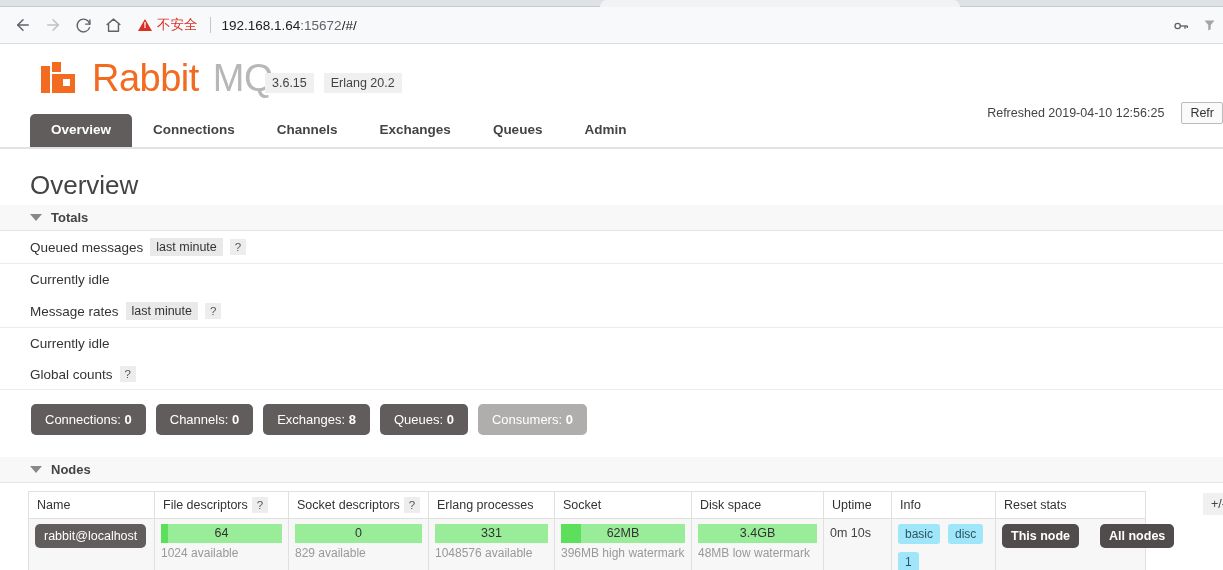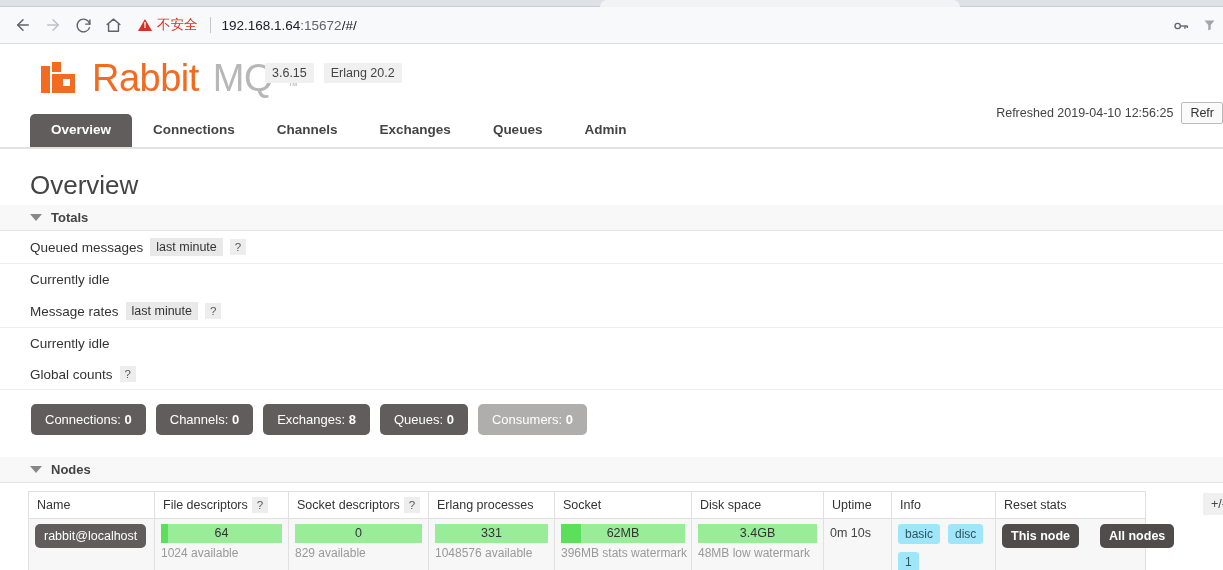--- a/index.html
+++ b/index.html
@@ -176,36 +176,36 @@
     margin-left: 1px;
     margin-bottom: 7px;
     line-height: 10px;
   }
   .version-pill {
     background: #f0f0f0;
     color: #444;
     font-size: 12.5px;
     padding: 3px 7px;
     border-radius: 1px;
-    margin-bottom: 25px;
+    margin-bottom: 15px;
   }
   #version-wrap {
     position: absolute;
     left: 265px; bottom: 8px;
     display: flex;
     gap: 10px;
     align-items: flex-end;
   }
 
   #refresh-area {
     position: absolute;
     right: 0; top: 58px;
     display: flex;
     align-items: center;
-    gap: 8px;
+    gap: 17px;
     font-size: 12.5px;
     color: #444;
     white-space: nowrap;
   }
   #refresh-button {
     border: 1px solid #bbb;
     background: #fafafa;
     padding: 3px 8px;
     font-size: 12.5px;
     color: #333;
@@ -612,21 +612,21 @@
                   <div class="fill" style="width: 0%;"></div>
                   <span class="mval">331</span>
                 </div>
                 <span class="sub">1048576 available</span>
               </td>
               <td>
                 <div class="meter">
                   <div class="fill" style="width: 16%;"></div>
                   <span class="mval">62MB</span>
                 </div>
-                <span class="sub">396MB stats watermark</span>
+                <span class="sub">396MB high watermark</span>
               </td>
               <td>
                 <div class="meter">
                   <div class="fill" style="width: 0%;"></div>
                   <span class="mval">3.4GB</span>
                 </div>
                 <span class="sub">48MB low watermark</span>
               </td>
               <td>
                 <div class="plain-val">0m 10s</div>

